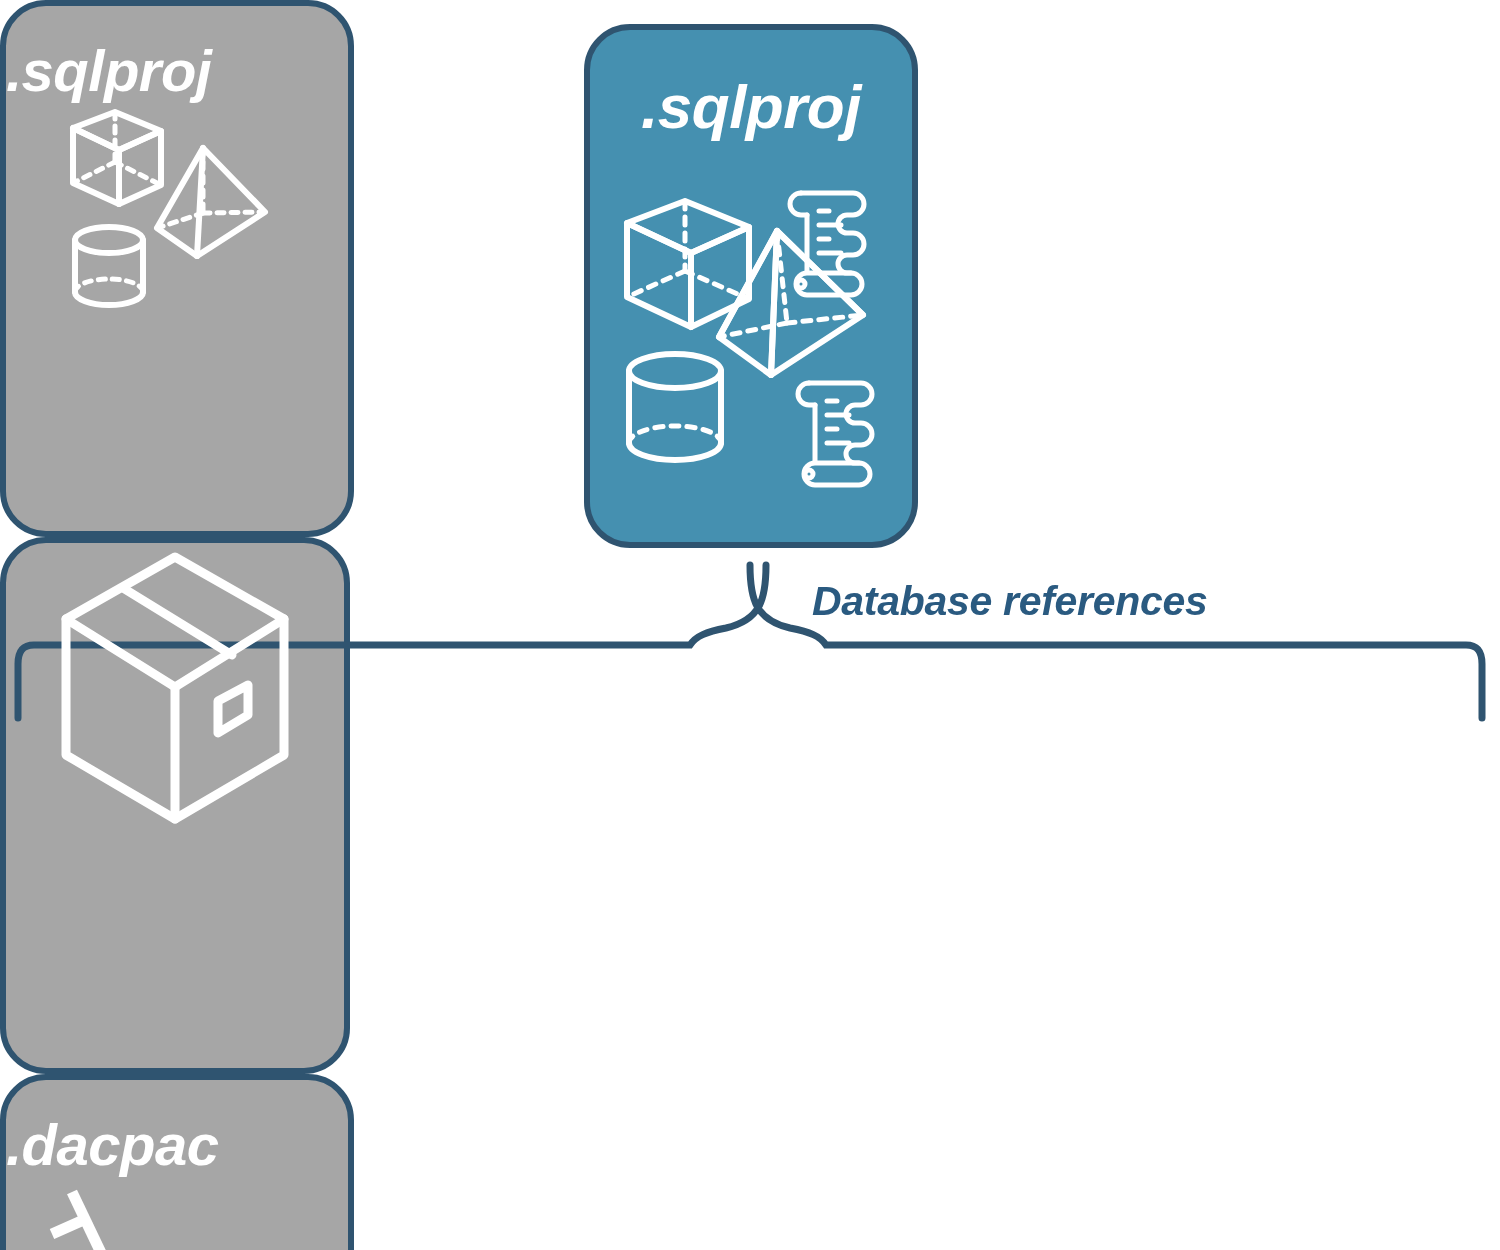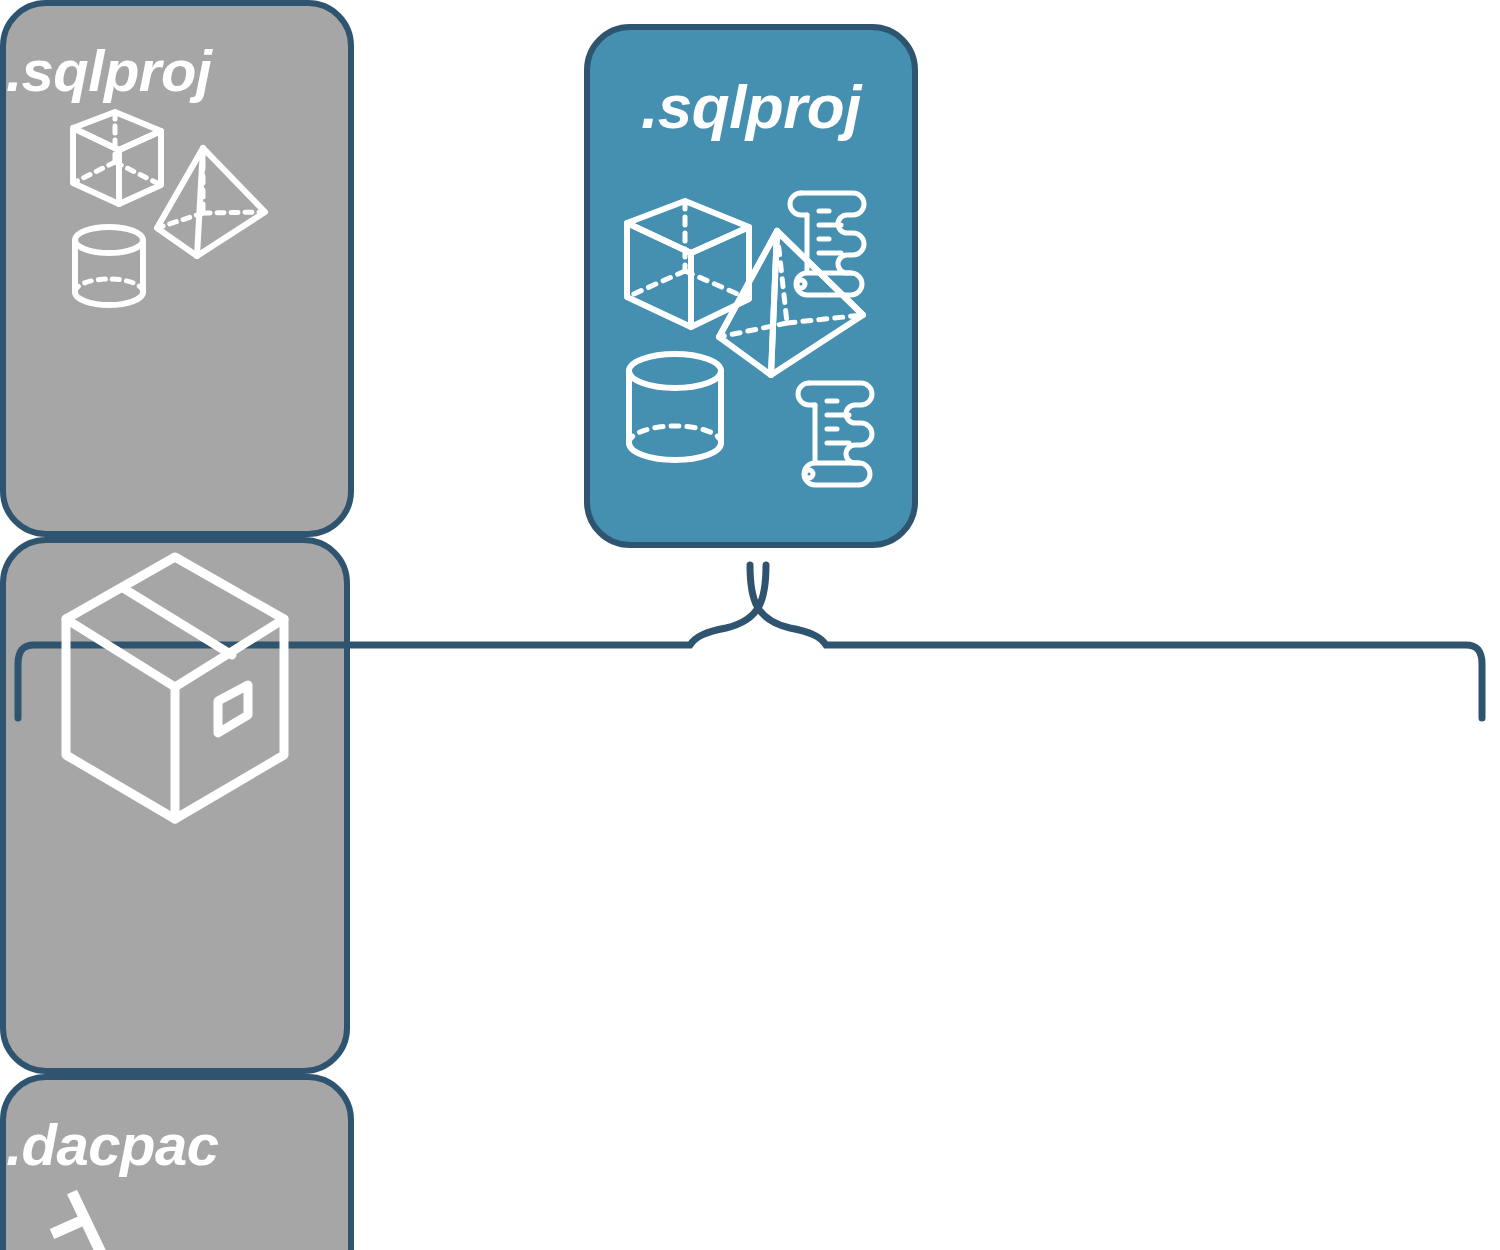--- a/index.html
+++ b/index.html
@@ -174,20 +174,21 @@
              C6 105 2 112 2 124
              L2 178" stroke="#2f5470" stroke-width="7" fill="none" stroke-linecap="round" transform="translate(16,0)"></path>
     <path d="M750 25
              C750 60 756 80 790 88
              C810 92 820 96 826 105
              L1466 105
              C1478 105 1482 112 1482 124
              L1482 178" stroke="#2f5470" stroke-width="7" fill="none" stroke-linecap="round"></path>
   </svg>
 
+  <div class="brace-label">Database references</div>
 
   <div class="card-leaf card-leaf-1">
     <div class="card-title">.sqlproj</div>
     <div class="card-art">
       <svg width="240" height="230" viewBox="0 0 240 230" fill="none">
 
         <g stroke="#ffffff" stroke-width="6" stroke-linecap="round" stroke-linejoin="round" fill="none">
           <path d="M16 28 L58 12 L104 31 L62 50 Z"></path>
           <path d="M16 28 L16 83 L62 104 L62 50 Z"></path>
           <path d="M62 50 L104 31 L104 85 L62 104 Z"></path>

